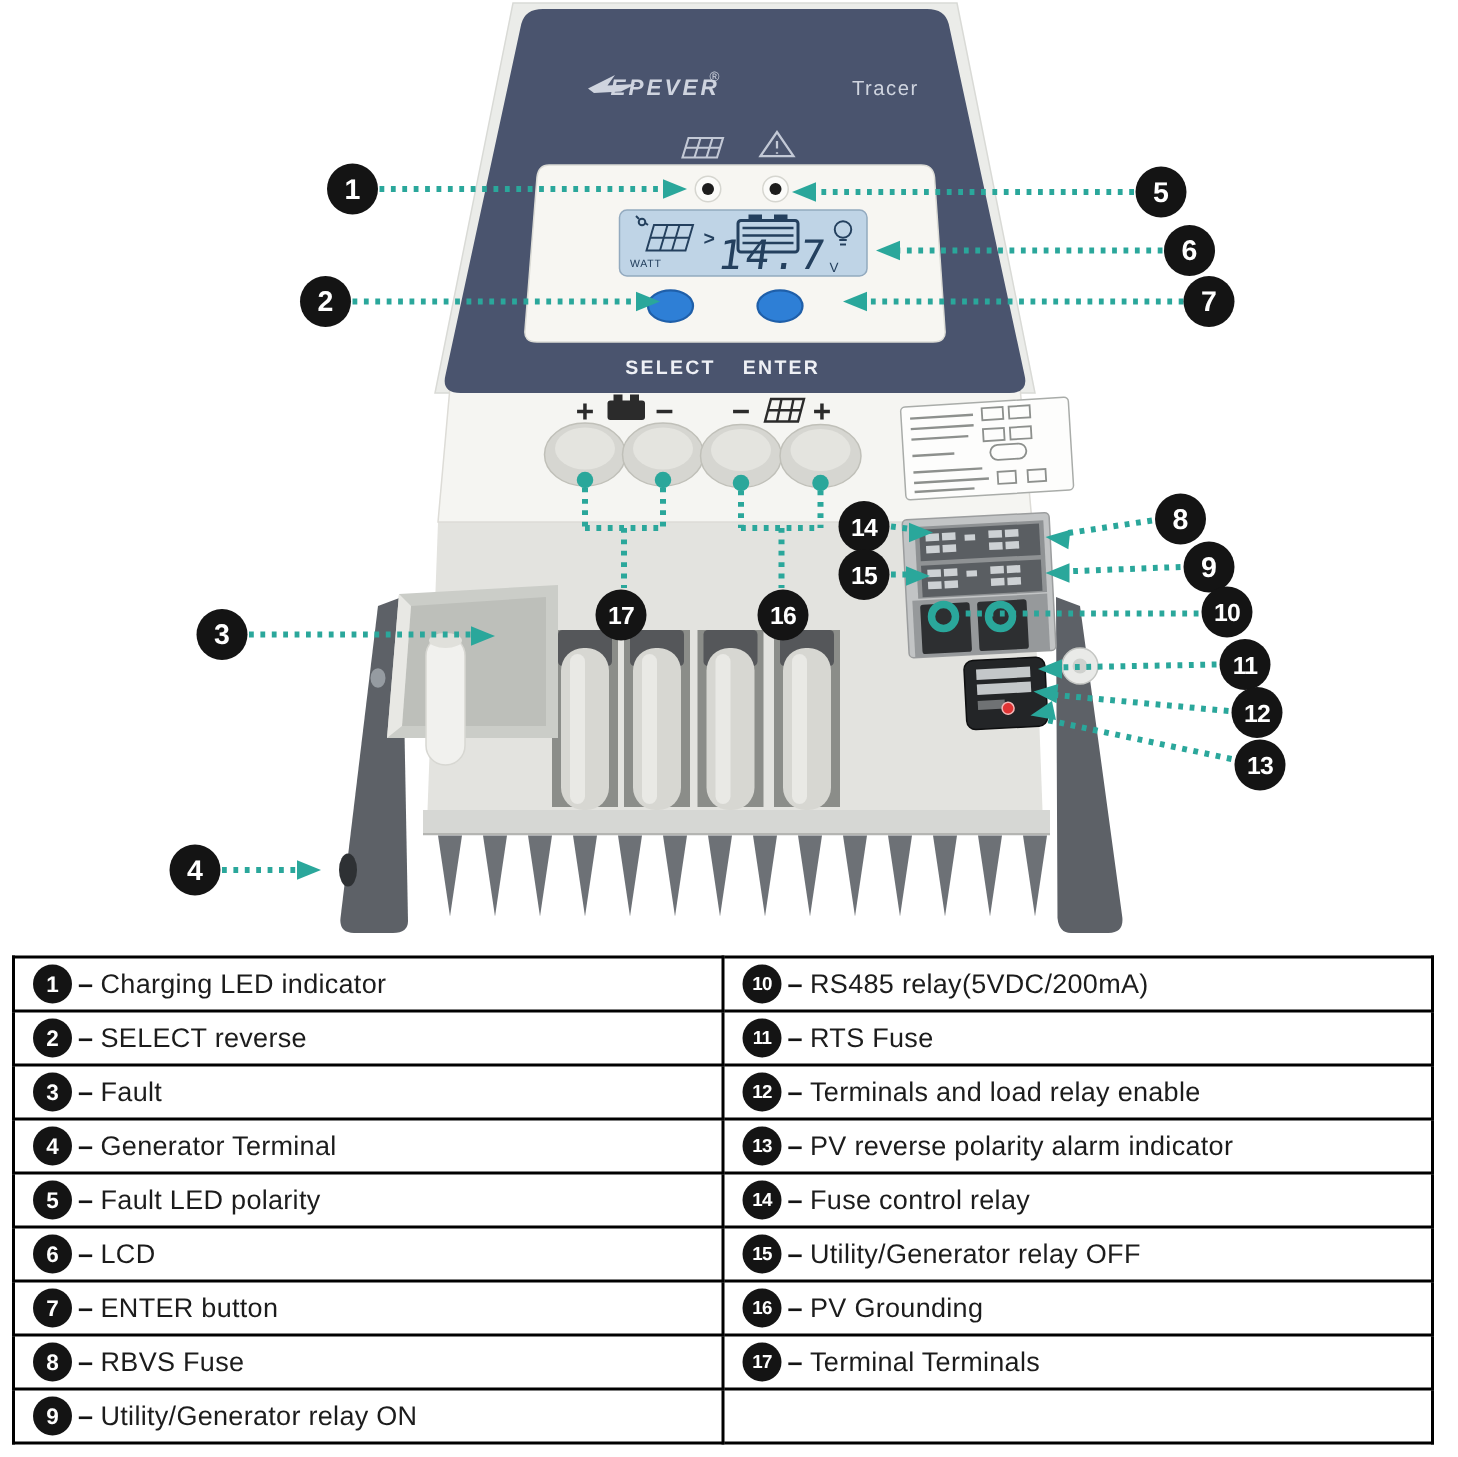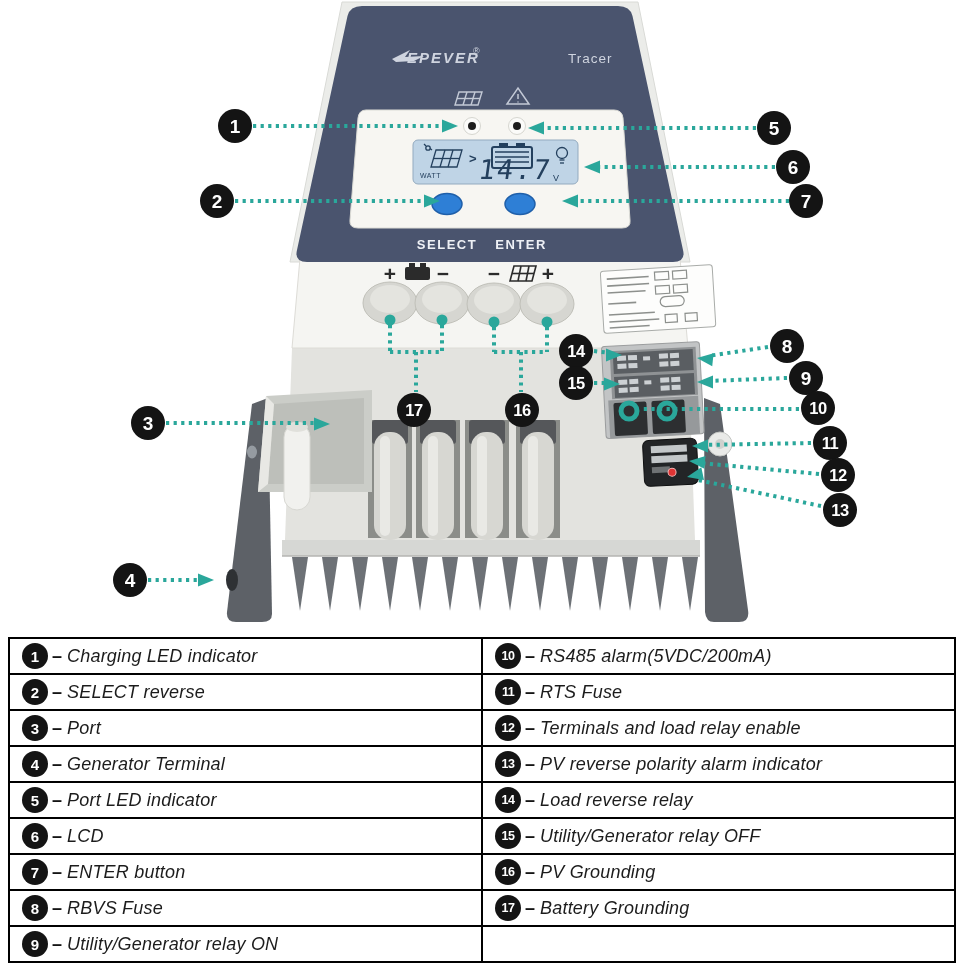--- a/index.html
+++ b/index.html
@@ -11,21 +11,21 @@
   .legend{position:absolute;left:8px;top:637px;width:948px;height:326px;
           border-collapse:collapse;table-layout:fixed;background:#fff;}
   .legend td{border:2px solid #000;padding:0 0 0 12px;vertical-align:middle;
              font-size:18px;color:#1c1c1c;white-space:nowrap;overflow:hidden;}
   .cellwrap{display:flex;align-items:center;gap:0;}
   .badge{display:inline-flex;align-items:center;justify-content:center;
          width:26px;height:26px;min-width:26px;border-radius:50%;background:#141414;
          color:#fff;font-weight:bold;font-size:15px;line-height:1;}
   .badge.two{font-size:12.5px;letter-spacing:-0.5px;}
   .dash{font-weight:bold;margin:0 5px 0 4px;color:#141414;}
-  .lbl{letter-spacing:0.2px;font-style:italic;}
+  .lbl{letter-spacing:0.2px;}
 </style>
 </head>
 <body>
 
 <div class="diagram">
 <svg width="972" height="632" viewBox="0 0 972 632" xmlns="http://www.w3.org/2000/svg">
 
   <g>
     <path d="M252 404 L268 398 L272 614 Q272 622 262 622 L236 622 Q226 622 227 612 Z" fill="#5d6167"></path>
     <ellipse cx="252" cy="452" rx="5" ry="6.5" fill="#959ba1"></ellipse>
@@ -393,21 +393,21 @@
           <span class="cellwrap">
             <span class="badge">1</span>
             <span class="dash">–</span>
             <span class="lbl">Charging LED indicator</span>
           </span>
         </td>
     <td>
           <span class="cellwrap">
             <span class="badge two">10</span>
             <span class="dash">–</span>
-            <span class="lbl">RS485 alarm(5VDC/200mA)</span>
+            <span class="lbl">RS485 relay(5VDC/200mA)</span>
           </span>
         </td>
   </tr>
   <tr>
     <td>
           <span class="cellwrap">
             <span class="badge">2</span>
             <span class="dash">–</span>
             <span class="lbl">SELECT reverse</span>
           </span>
@@ -418,21 +418,21 @@
             <span class="dash">–</span>
             <span class="lbl">RTS Fuse</span>
           </span>
         </td>
   </tr>
   <tr>
     <td>
           <span class="cellwrap">
             <span class="badge">3</span>
             <span class="dash">–</span>
-            <span class="lbl">Port</span>
+            <span class="lbl">Fault</span>
           </span>
         </td>
     <td>
           <span class="cellwrap">
             <span class="badge two">12</span>
             <span class="dash">–</span>
             <span class="lbl">Terminals and load relay enable</span>
           </span>
         </td>
   </tr>
@@ -450,28 +450,28 @@
             <span class="dash">–</span>
             <span class="lbl">PV reverse polarity alarm indicator</span>
           </span>
         </td>
   </tr>
   <tr>
     <td>
           <span class="cellwrap">
             <span class="badge">5</span>
             <span class="dash">–</span>
-            <span class="lbl">Port LED indicator</span>
+            <span class="lbl">Fault LED polarity</span>
           </span>
         </td>
     <td>
           <span class="cellwrap">
             <span class="badge two">14</span>
             <span class="dash">–</span>
-            <span class="lbl">Load reverse relay</span>
+            <span class="lbl">Fuse control relay</span>
           </span>
         </td>
   </tr>
   <tr>
     <td>
           <span class="cellwrap">
             <span class="badge">6</span>
             <span class="dash">–</span>
             <span class="lbl">LCD</span>
           </span>
@@ -505,21 +505,21 @@
           <span class="cellwrap">
             <span class="badge">8</span>
             <span class="dash">–</span>
             <span class="lbl">RBVS Fuse</span>
           </span>
         </td>
     <td>
           <span class="cellwrap">
             <span class="badge two">17</span>
             <span class="dash">–</span>
-            <span class="lbl">Battery Grounding</span>
+            <span class="lbl">Terminal Terminals</span>
           </span>
         </td>
   </tr>
   <tr>
     <td>
           <span class="cellwrap">
             <span class="badge">9</span>
             <span class="dash">–</span>
             <span class="lbl">Utility/Generator relay ON</span>
           </span>

